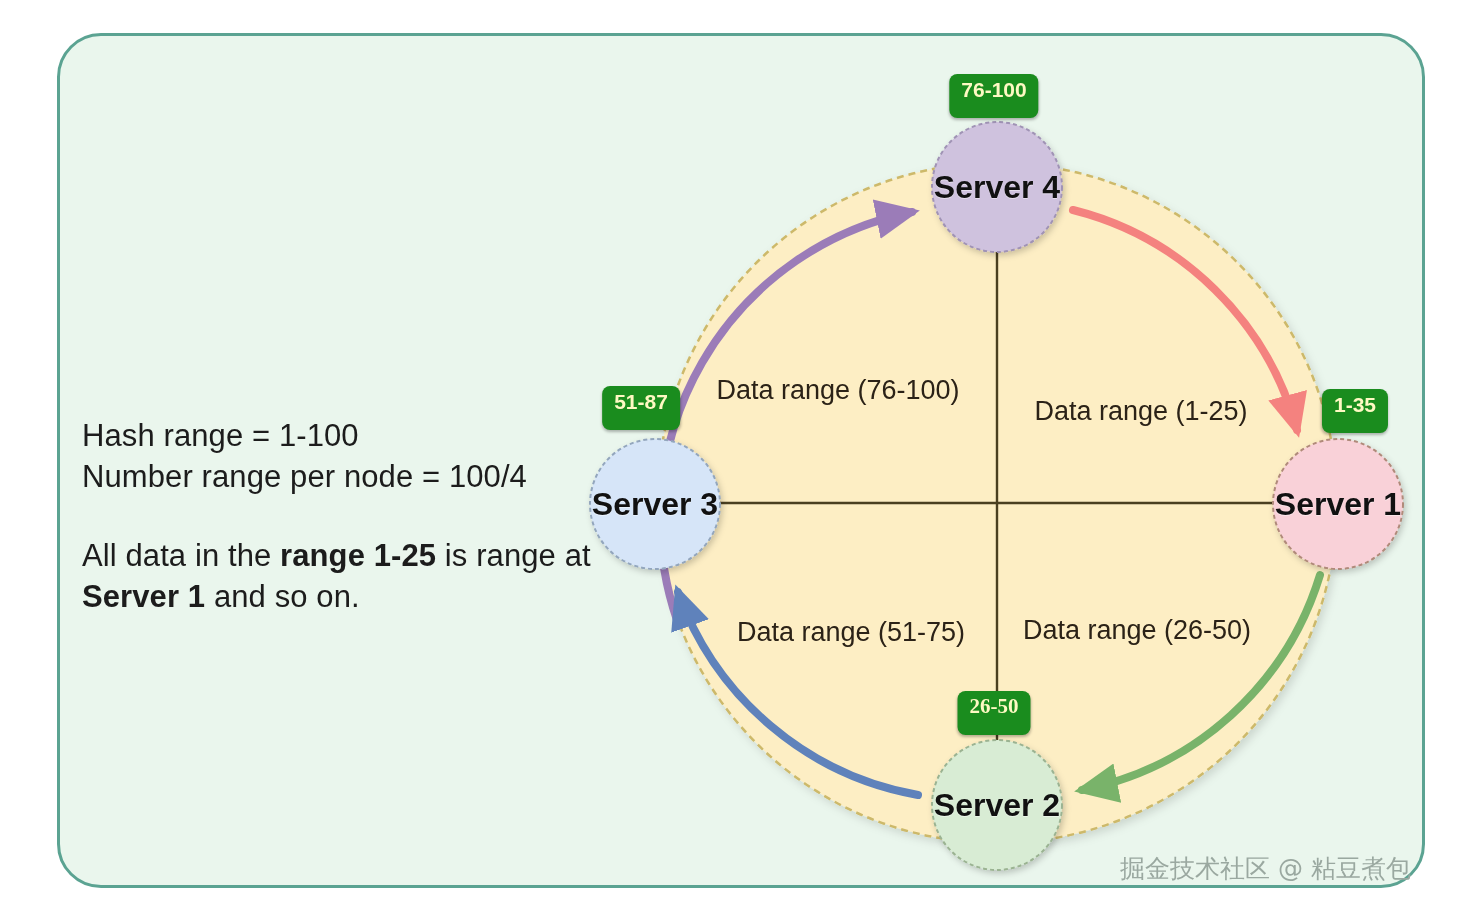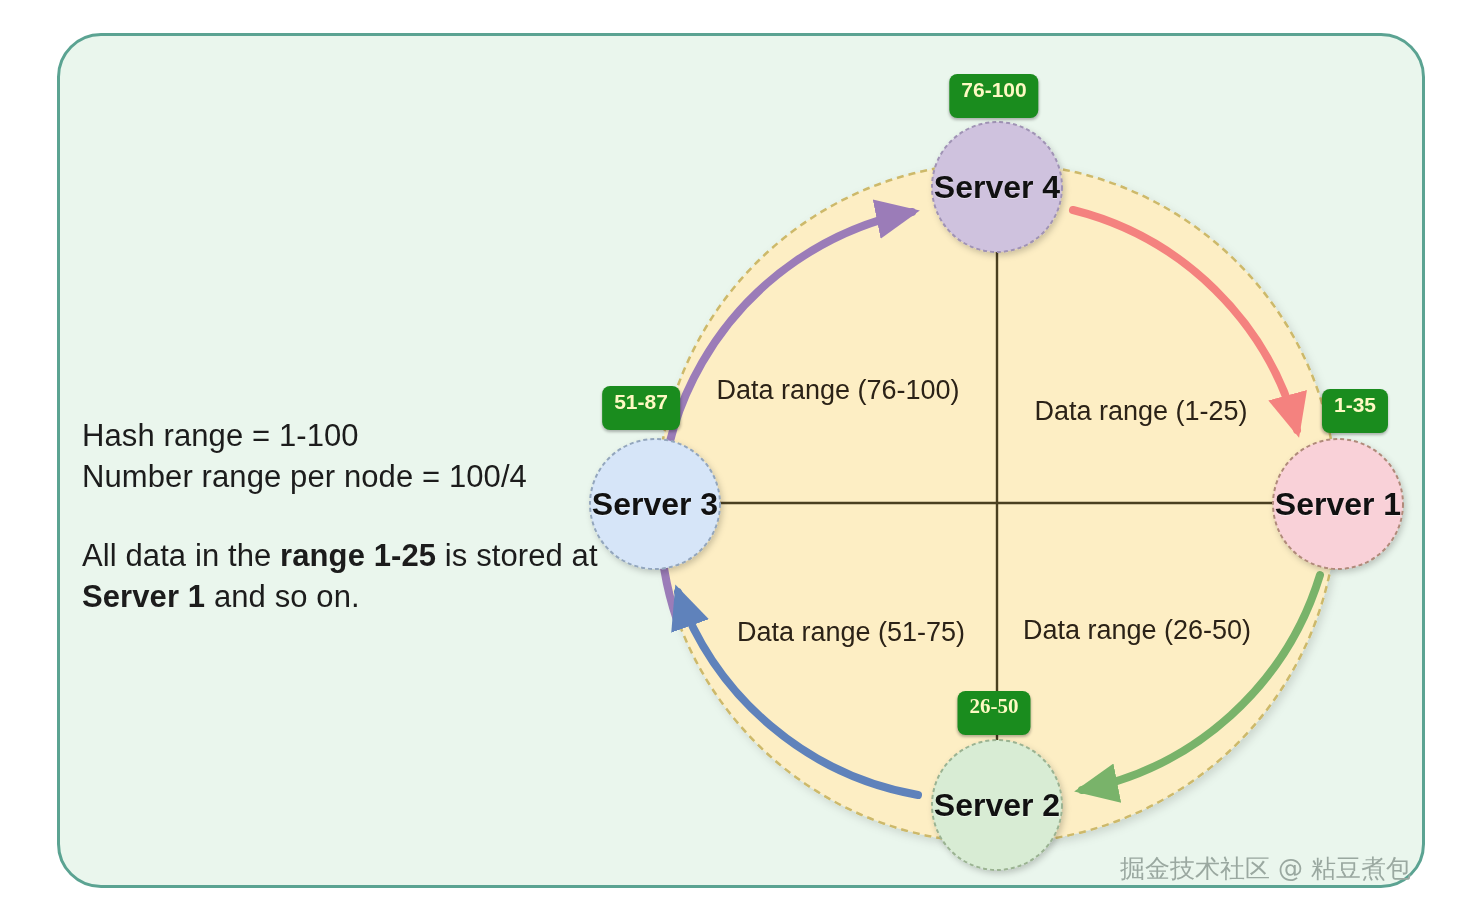--- a/index.html
+++ b/index.html
@@ -91,21 +91,21 @@
 
   <circle cx="1338" cy="504" r="65" fill="#f9d1d8" stroke="#b08a7a" stroke-width="2" stroke-dasharray="4 3" filter="url(#nodeShadow)"></circle>
   <circle cx="997" cy="805" r="65" fill="#d8ecd4" stroke="#9bb392" stroke-width="2" stroke-dasharray="4 3" filter="url(#nodeShadow)"></circle>
   <circle cx="655" cy="504" r="65" fill="#d6e5f8" stroke="#93a6bd" stroke-width="2" stroke-dasharray="4 3" filter="url(#nodeShadow)"></circle>
   <circle cx="997" cy="187" r="65" fill="#cfc2de" stroke="#a093b5" stroke-width="2" stroke-dasharray="4 3" filter="url(#nodeShadow)"></circle>
 </svg>
 
 <div id="info">
   <div>Hash range = 1-100</div>
   <div>Number range per node = 100/4</div>
-  <div class="para2"><span>All data in the </span><b>range 1-25</b><span> is stored at </span><b>Server 1</b><span> and so on.</span></div>
+  <div class="para2"><span>All data in the </span><b>range 1-25</b><span> is range at </span><b>Server 1</b><span> and so on.</span></div>
 </div>
 
 <div class="node-label" style="left:1338px;top:504px;">Server 1</div>
 <div class="node-label" style="left:997px;top:805px;">Server 2</div>
 <div class="node-label" style="left:655px;top:504px;">Server 3</div>
 <div class="node-label" style="left:997px;top:187px;">Server 4</div>
 
 <div class="badge" style="left:1355px;top:411px;">1-35</div>
 <div class="badge" style="left:994px;top:713px;font-family:Liberation Serif, serif;">26-50</div>
 <div class="badge" style="left:641px;top:408px;">51-87</div>

